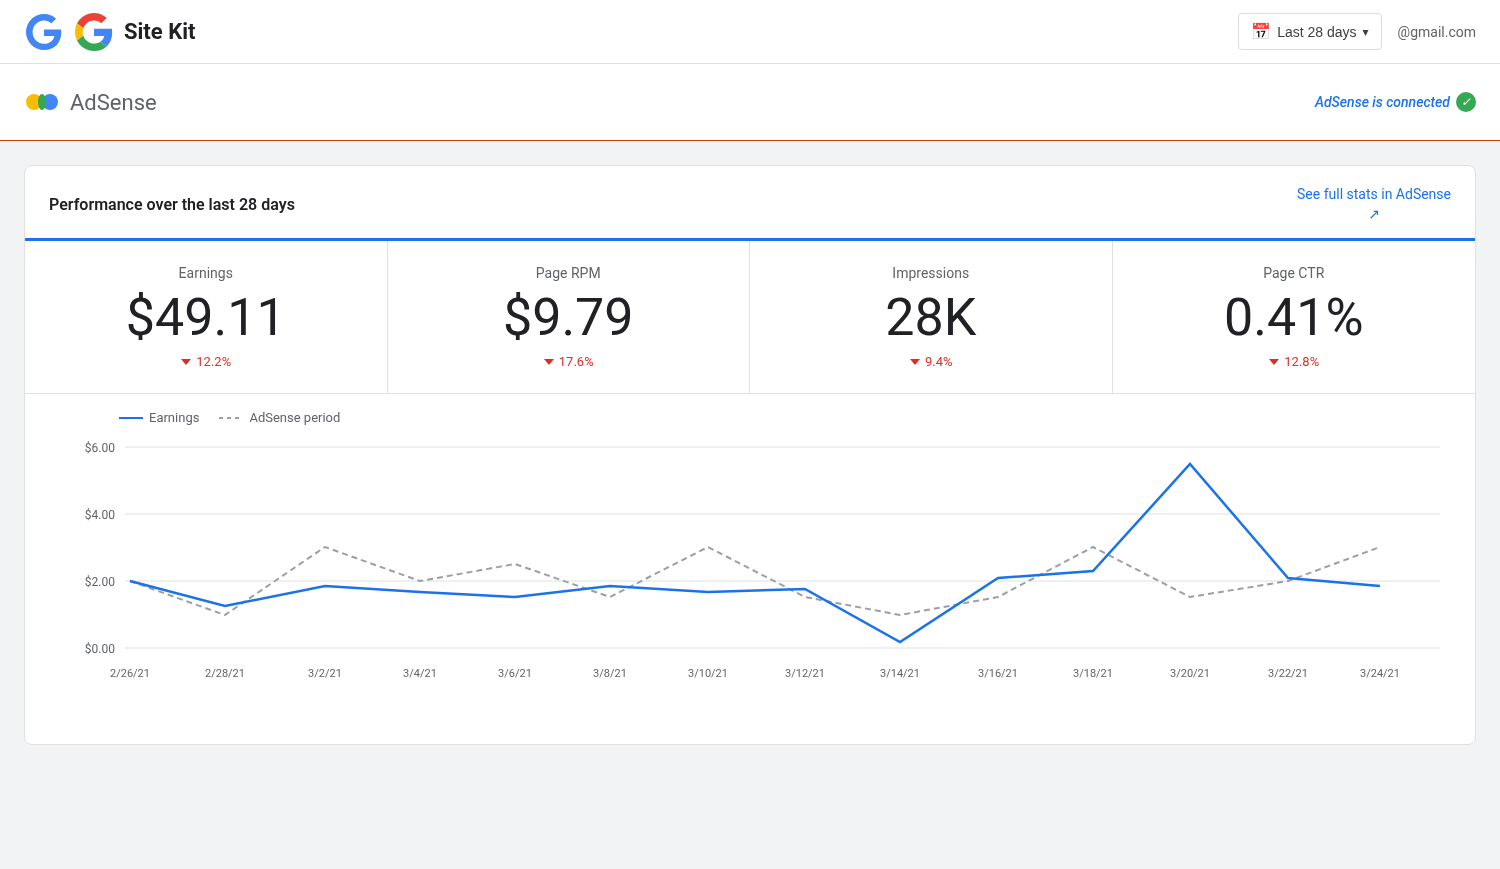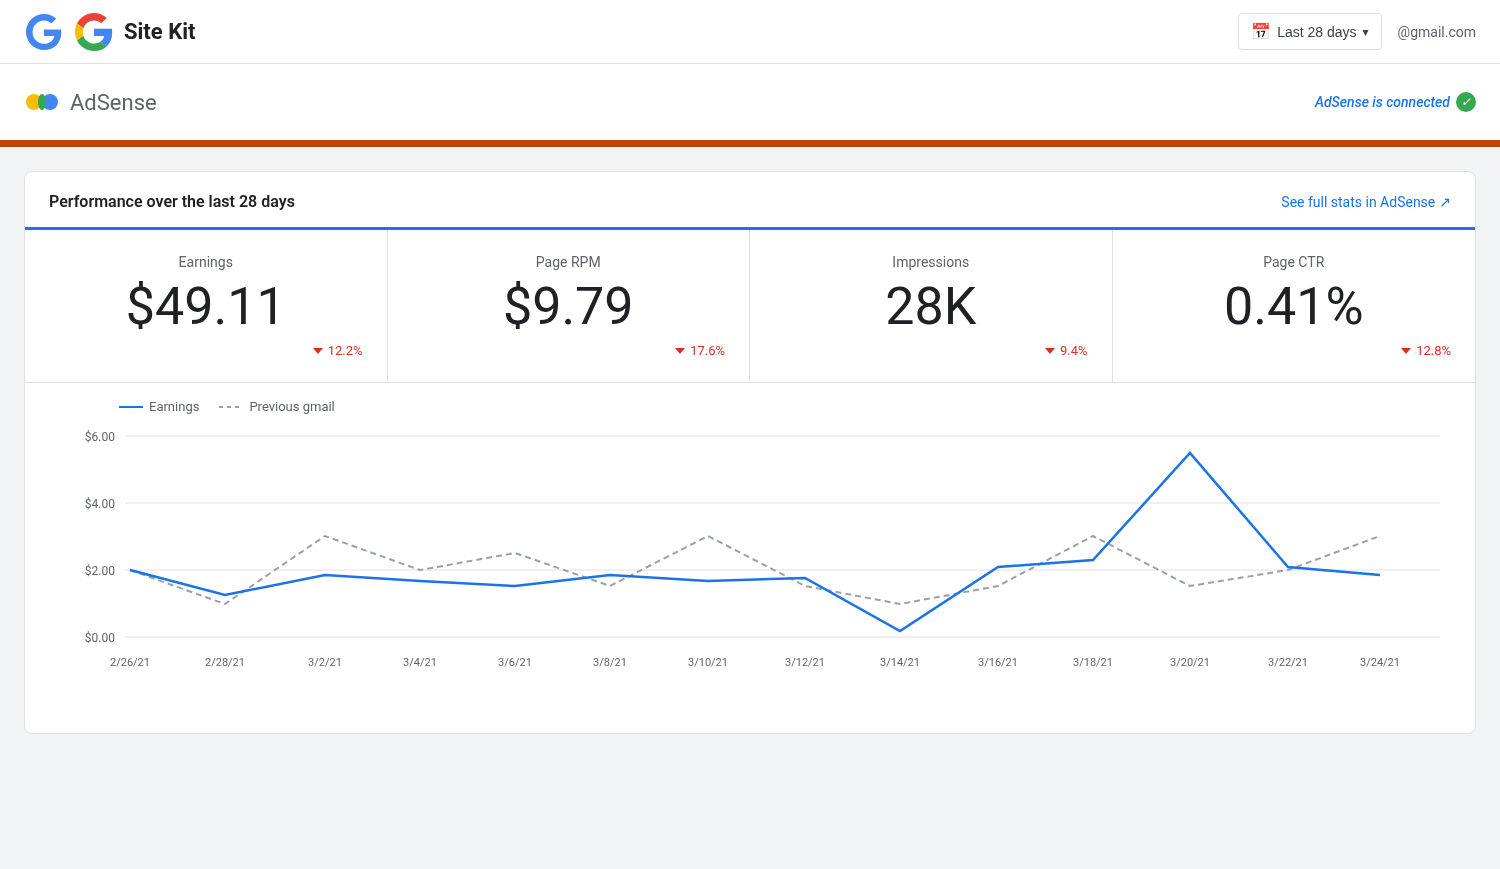--- a/index.html
+++ b/index.html
@@ -27,21 +27,21 @@
       border: 1px solid #dadce0; border-radius: 4px;
       padding: 8px 12px; background: #fff; cursor: pointer;
       font-size: 14px; color: #3c4043;
     }
     .date-range-btn .cal-icon { font-size: 16px; }
     .email-text { color: #5f6368; font-size: 14px; }
 
     
     .adsense-banner {
       background: #fff;
-      border-bottom: 7px solid #c2410c;
+      border-bottom: 1px solid #c2410c;
       padding: 20px 24px;
       display: flex;
       align-items: center;
       justify-content: space-between;
     }
     .adsense-logo { display: flex; align-items: center; gap: 10px; }
     .adsense-name { font-size: 22px; color: #5f6368; font-weight: 400; }
     .connected-badge { display: flex; align-items: center; gap: 6px; color: #1a73e8; font-size: 14px; font-weight: 500; font-style: italic; }
     .check-circle { width: 20px; height: 20px; background: #34a853; border-radius: 50%; display: flex; align-items: center; justify-content: center; color: #fff; font-size: 12px; }
 
@@ -56,37 +56,37 @@
     .card-header {
       padding: 20px 24px 0;
       border-bottom: 3px solid #1a73e8;
       display: flex;
       align-items: center;
       justify-content: space-between;
       padding-bottom: 16px;
       gap: 48px;
     }
     .card-title { font-size: 16px; font-weight: 600; color: #202124; }
-    .full-stats-link { color: #1a73e8; font-size: 14px; text-decoration: none; display: flex; align-items: center; gap: 4px; }
+    .full-stats-link { color: #1a73e8; font-size: 14px; text-decoration: none; display: flex; align-items: center; gap: 4px; flex-direction: column; }
 
     
     .stats-row {
       display: grid;
       grid-template-columns: repeat(4, 1fr);
       border-bottom: 1px solid #e0e0e0;
     }
     .stat-cell {
       padding: 24px;
       text-align: center;
       border-right: 1px solid #e0e0e0;
     }
     .stat-cell:last-child { border-right: none; }
     .stat-label { font-size: 14px; color: #5f6368; margin-bottom: 8px; }
     .stat-value { font-size: 52px; font-weight: 400; color: #202124; line-height: 1.1; margin-bottom: 8px; }
-    .stat-change { font-size: 13px; display: flex; align-items: center; justify-content: flex-end; gap: 4px; }
+    .stat-change { font-size: 13px; display: flex; align-items: center; justify-content: center; gap: 4px; }
     .stat-change.down { color: #d93025; }
 
     
     .chart-container {
       padding: 16px 24px 24px;
     }
     .chart-legend {
       display: flex;
       align-items: center;
       gap: 20px;
@@ -211,21 +211,21 @@
       </div>
 
     <div class="chart-container">
       <div class="chart-legend">
         <div class="legend-item">
           <div class="legend-line-solid"></div>
           <span>Earnings</span>
         </div>
         <div class="legend-item">
           <div class="legend-line-dashed"></div>
-          <span>Previous gmail</span>
+          <span>AdSense period</span>
         </div>
       </div>
       <div class="chart-wrapper">
         <svg class="chart" height="280" viewBox="0 0 1380 280" id="earnings-chart">
 
           <text x="55" y="15" text-anchor="end" font-size="12" fill="#5f6368">$6.00</text>
           <text x="55" y="82" text-anchor="end" font-size="12" fill="#5f6368">$4.00</text>
           <text x="55" y="149" text-anchor="end" font-size="12" fill="#5f6368">$2.00</text>
           <text x="55" y="216" text-anchor="end" font-size="12" fill="#5f6368">$0.00</text>
 

